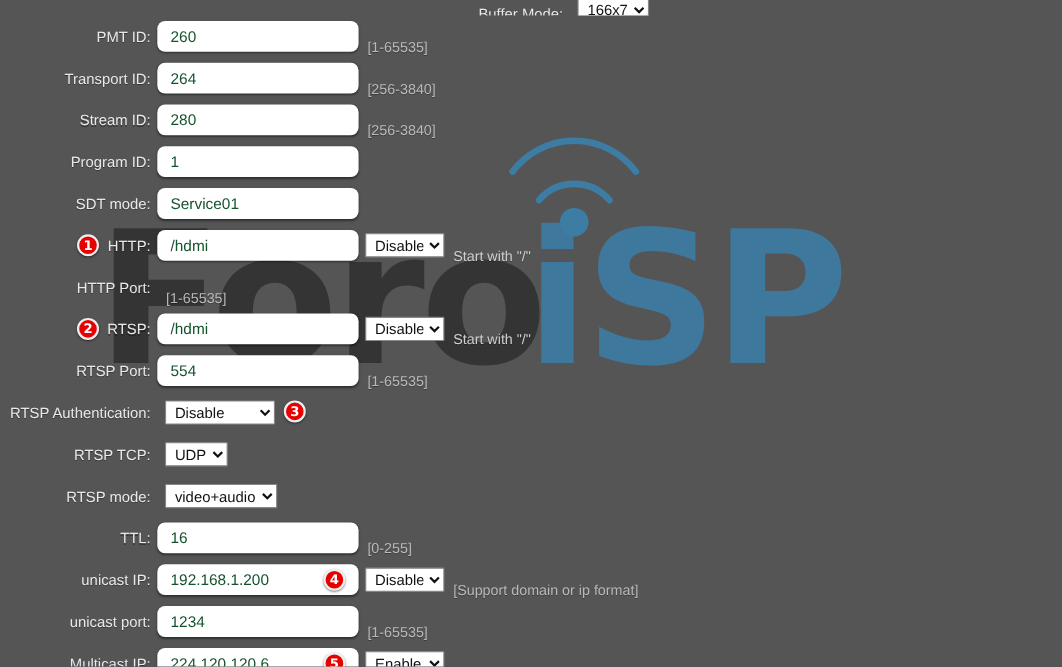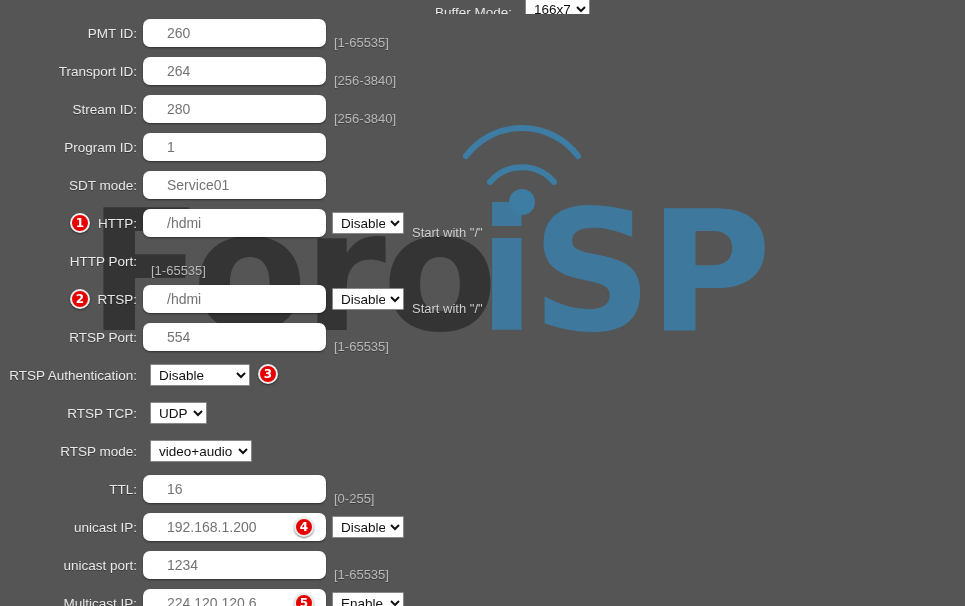--- a/index.html
+++ b/index.html
@@ -71,24 +71,24 @@
     text-shadow: 0 1px 0 rgba(0,0,0,.35);
   }
   .ctrl { position: relative; display:flex; align-items:center; }
 
   input.txt {
     width: 183px;
     height: 28px;
     border: none;
     border-radius: 7px;
     background: #ffffff;
-    color: #737373;
+    color: #14532d;
     font-family: "Liberation Sans", sans-serif;
     font-size: 14px;
-    padding: 0 24px;
+    padding: 0 12px;
     outline: none;
     box-shadow: 0 1px 2px rgba(0,0,0,.45);
     position: relative;
     z-index: 2;
   }
   select.sel {
     height: 22px;
     border: 1px solid #888;
     border-radius: 1px;
     background: #fff;
@@ -248,20 +248,21 @@
       <div class="ctrl">
         <input class="txt" type="text" value="16" style="">
         <span class="hint dim">[0-255]</span>
       </div>
     </div>
     <div class="row">
       <div class="lbl">unicast IP:</div>
       <div class="ctrl">
         <input class="txt" type="text" value="192.168.1.200" style="">
         <select class="sel narrow"><option>Disable</option><option>Enable</option></select>
+        <span class="hint dim">[Support domain or ip format]</span>
       </div>
       <div class="badge" style="left: 294px; top: 9px;">4</div>
     </div>
     <div class="row">
       <div class="lbl">unicast port:</div>
       <div class="ctrl">
         <input class="txt" type="text" value="1234" style="">
         <span class="hint dim">[1-65535]</span>
       </div>
     </div>

